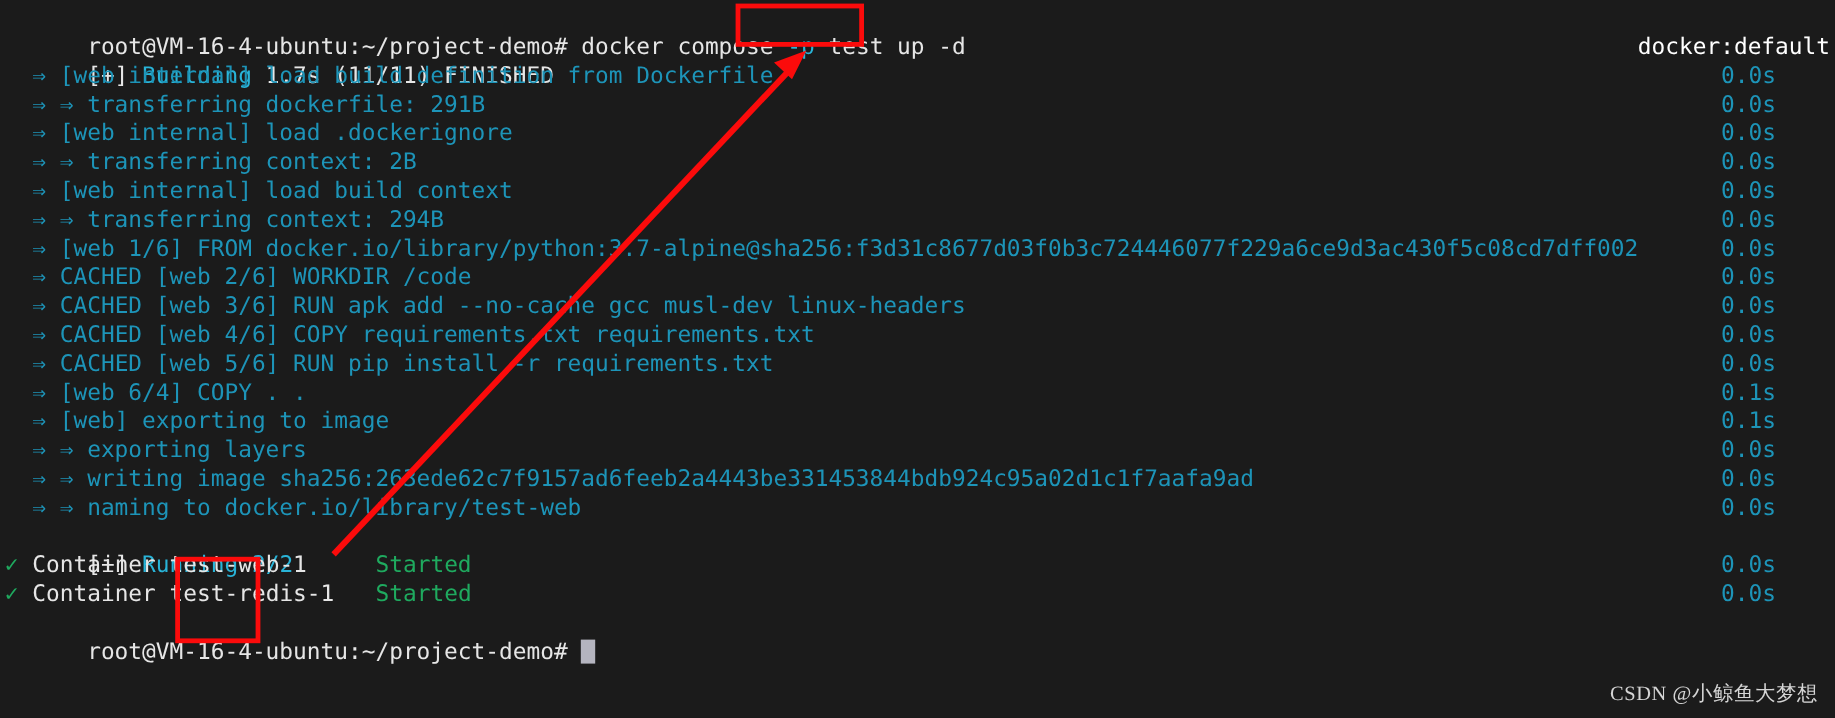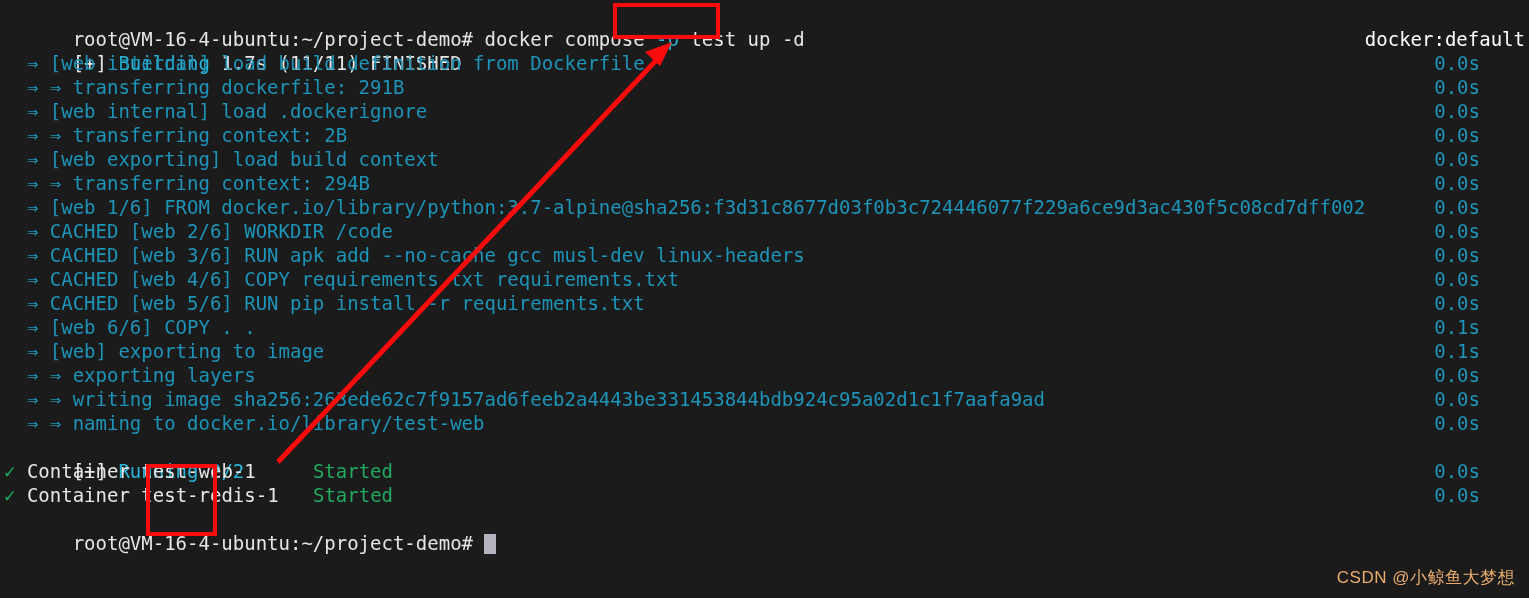--- a/index.html
+++ b/index.html
@@ -63,22 +63,22 @@
   .redbox {
     position: absolute;
     border: 4px solid #fb0b0b;
     box-sizing: border-box;
     pointer-events: none;
   }
   .watermark {
     position: absolute;
     right: 14px;
     bottom: 8px;
-    color: #fdba74;
-    font-family: Liberation Sans, sans-serif;
+    color: #e5e5e5;
+    font-family: Liberation Serif, serif;
     font-size: 17px;
     letter-spacing: 0.5px;
     opacity: 0.92;
   }
   svg.arrow {
     position: absolute;
     left: 0;
     top: 0;
     width: 1529px;
     height: 598px;
@@ -99,28 +99,28 @@
     <div class="line">
       <span class="seg c-white">[+]</span><span class="seg c-white"> </span><span class="seg c-cyan-b">Building</span><span class="seg c-white"> </span><span class="seg c-white">1.7s (11/11) FINISHED</span>
       <span class="rightlabel">docker:default</span>
     </div>
 
     <div id="steps-container">
         <div class="line"><span class="seg c-cyan">  ⇒ </span><span class="seg c-cyan">[web internal] load build definition from Dockerfile</span><span class="time">0.0s</span></div>
         <div class="line"><span class="seg c-cyan">  ⇒ ⇒ </span><span class="seg c-cyan">transferring dockerfile: 291B</span><span class="time">0.0s</span></div>
         <div class="line"><span class="seg c-cyan">  ⇒ </span><span class="seg c-cyan">[web internal] load .dockerignore</span><span class="time">0.0s</span></div>
         <div class="line"><span class="seg c-cyan">  ⇒ ⇒ </span><span class="seg c-cyan">transferring context: 2B</span><span class="time">0.0s</span></div>
-        <div class="line"><span class="seg c-cyan">  ⇒ </span><span class="seg c-cyan">[web exporting] load build context</span><span class="time">0.0s</span></div>
+        <div class="line"><span class="seg c-cyan">  ⇒ </span><span class="seg c-cyan">[web internal] load build context</span><span class="time">0.0s</span></div>
         <div class="line"><span class="seg c-cyan">  ⇒ ⇒ </span><span class="seg c-cyan">transferring context: 294B</span><span class="time">0.0s</span></div>
         <div class="line"><span class="seg c-cyan">  ⇒ </span><span class="seg c-cyan">[web 1/6] FROM docker.io/library/python:3.7-alpine@sha256:f3d31c8677d03f0b3c724446077f229a6ce9d3ac430f5c08cd7dff002</span><span class="time">0.0s</span></div>
         <div class="line"><span class="seg c-cyan">  ⇒ </span><span class="seg c-cyan">CACHED [web 2/6] WORKDIR /code</span><span class="time">0.0s</span></div>
         <div class="line"><span class="seg c-cyan">  ⇒ </span><span class="seg c-cyan">CACHED [web 3/6] RUN apk add --no-cache gcc musl-dev linux-headers</span><span class="time">0.0s</span></div>
         <div class="line"><span class="seg c-cyan">  ⇒ </span><span class="seg c-cyan">CACHED [web 4/6] COPY requirements.txt requirements.txt</span><span class="time">0.0s</span></div>
         <div class="line"><span class="seg c-cyan">  ⇒ </span><span class="seg c-cyan">CACHED [web 5/6] RUN pip install -r requirements.txt</span><span class="time">0.0s</span></div>
-        <div class="line"><span class="seg c-cyan">  ⇒ </span><span class="seg c-cyan">[web 6/6] COPY . .</span><span class="time">0.1s</span></div>
+        <div class="line"><span class="seg c-cyan">  ⇒ </span><span class="seg c-cyan">[web 6/4] COPY . .</span><span class="time">0.1s</span></div>
         <div class="line"><span class="seg c-cyan">  ⇒ </span><span class="seg c-cyan">[web] exporting to image</span><span class="time">0.1s</span></div>
         <div class="line"><span class="seg c-cyan">  ⇒ ⇒ </span><span class="seg c-cyan">exporting layers</span><span class="time">0.0s</span></div>
         <div class="line"><span class="seg c-cyan">  ⇒ ⇒ </span><span class="seg c-cyan">writing image sha256:263ede62c7f9157ad6feeb2a4443be331453844bdb924c95a02d1c1f7aafa9ad</span><span class="time">0.0s</span></div>
         <div class="line"><span class="seg c-cyan">  ⇒ ⇒ </span><span class="seg c-cyan">naming to docker.io/library/test-web</span><span class="time">0.0s</span></div>
       </div>
 
     <div class="line">
       <span class="seg c-white">[+]</span><span class="seg c-white"> </span><span class="seg c-cyan-b">Running</span><span class="seg c-white"> </span><span class="seg c-cyan-b">2/2</span>
     </div>
 

